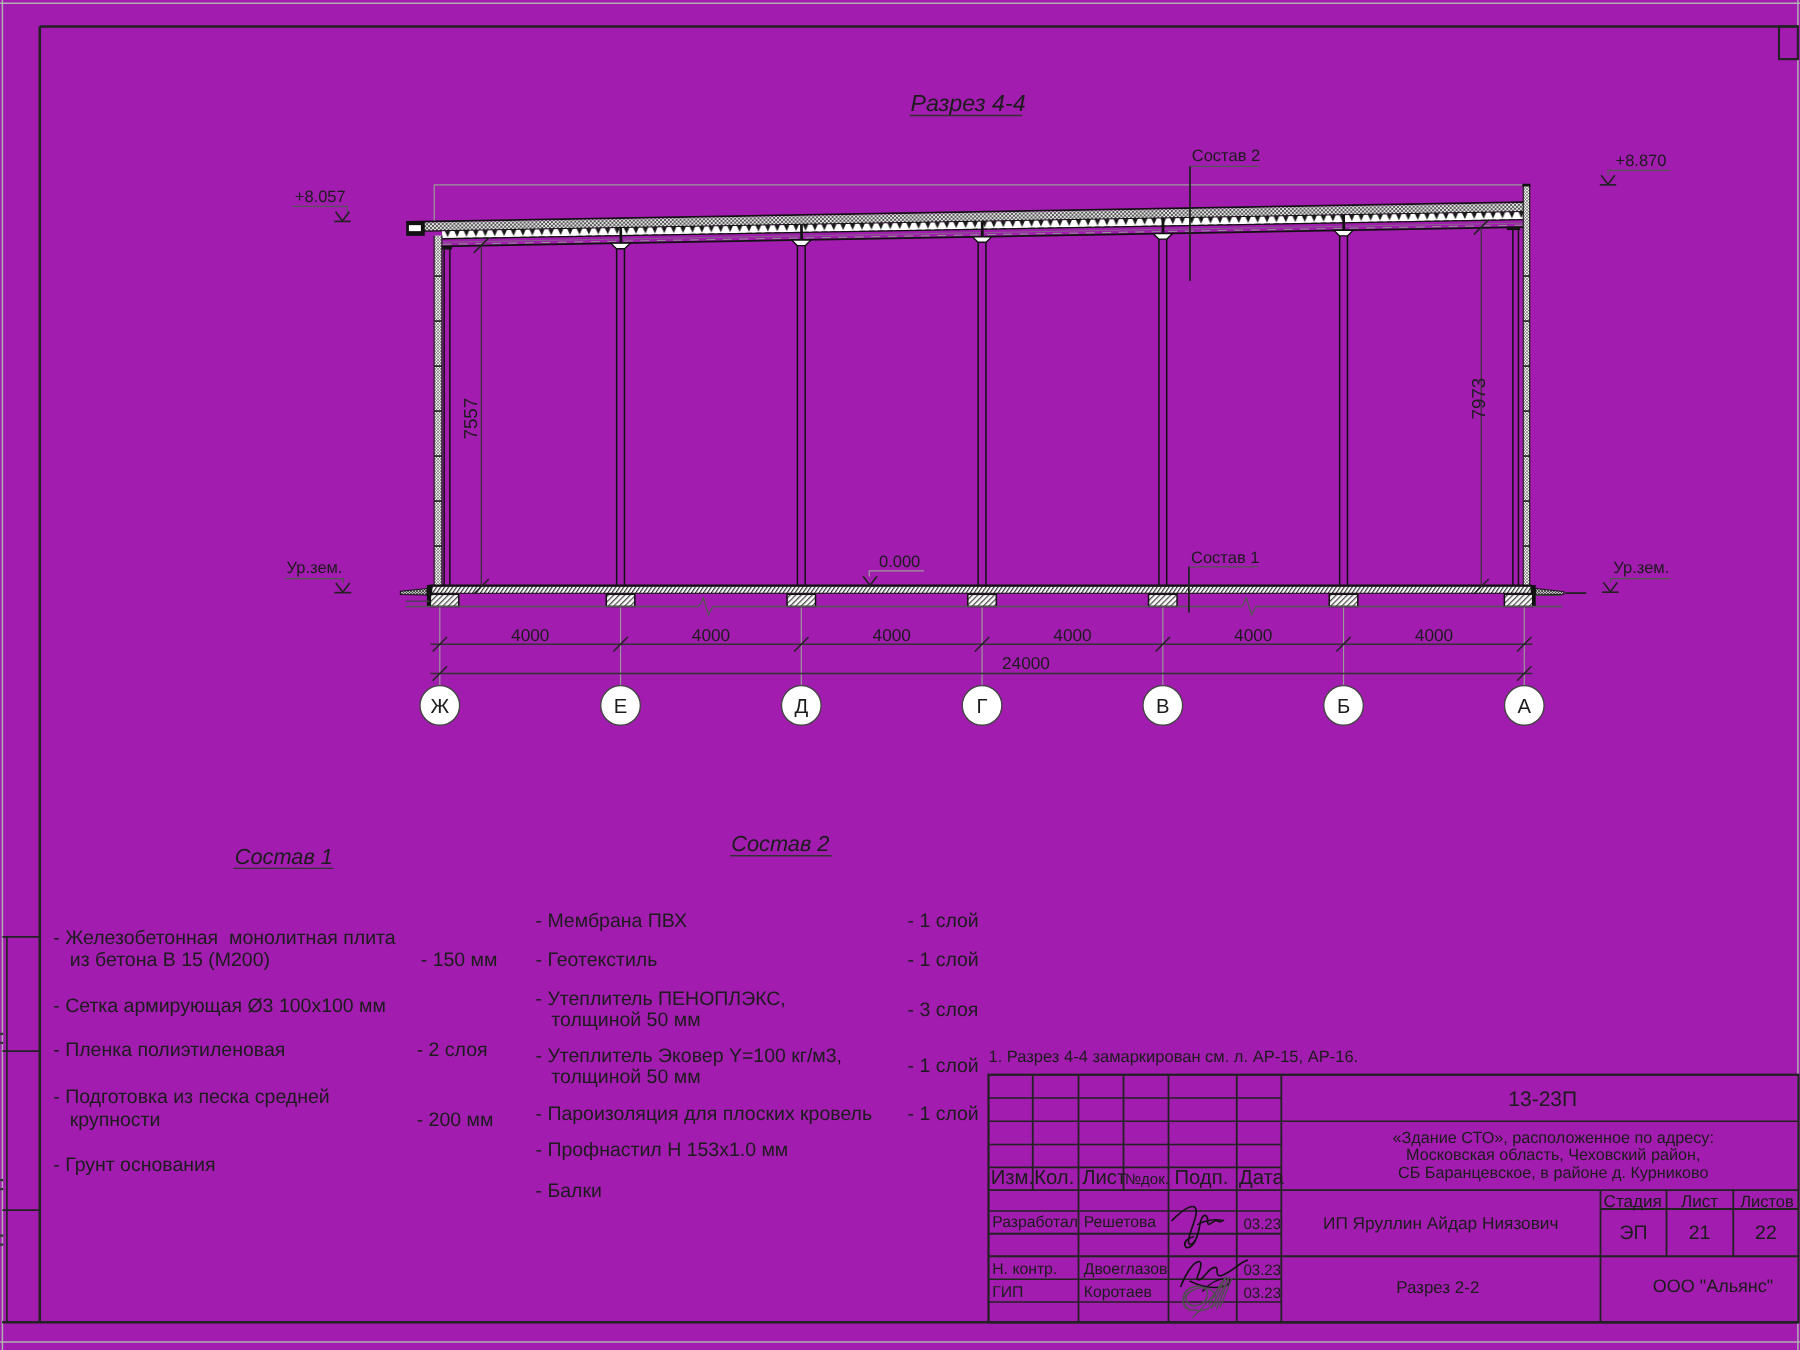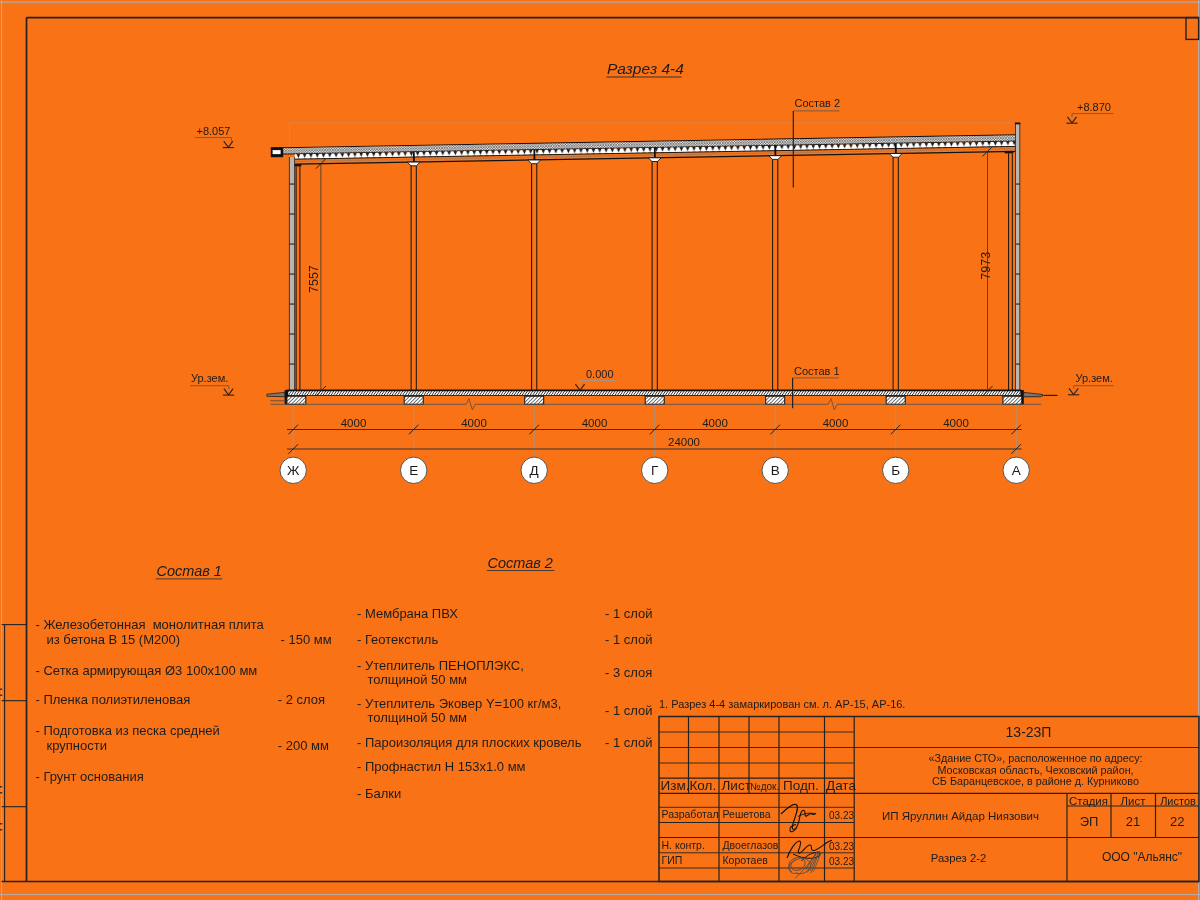--- a/index.html
+++ b/index.html
@@ -1,16 +1,16 @@
 <!DOCTYPE html>
 <html><head>
 <meta charset="utf-8">
 <style>
   html,body{margin:0;padding:0;background:#fff;-webkit-font-smoothing:antialiased;}
-  #page{position:relative;width:1200px;height:900px;background:#f97316;overflow:hidden;text-align:center;}
+  #page{position:relative;width:1200px;height:900px;background:#a21caf;overflow:hidden;text-align:center;}
   text{font-family:"Liberation Sans",sans-serif;fill:#1c1c1c;}
   .it{font-style:italic;}
 </style>
 </head>
 <body>
 <div id="page">
 <svg width="1200" height="900" viewBox="0 0 1200 900" xmlns="http://www.w3.org/2000/svg">
 <defs>
   <pattern id="pIns" width="2.6" height="2.6" patternUnits="userSpaceOnUse">
     <rect width="2.6" height="2.6" fill="#e4e4e4"></rect>

